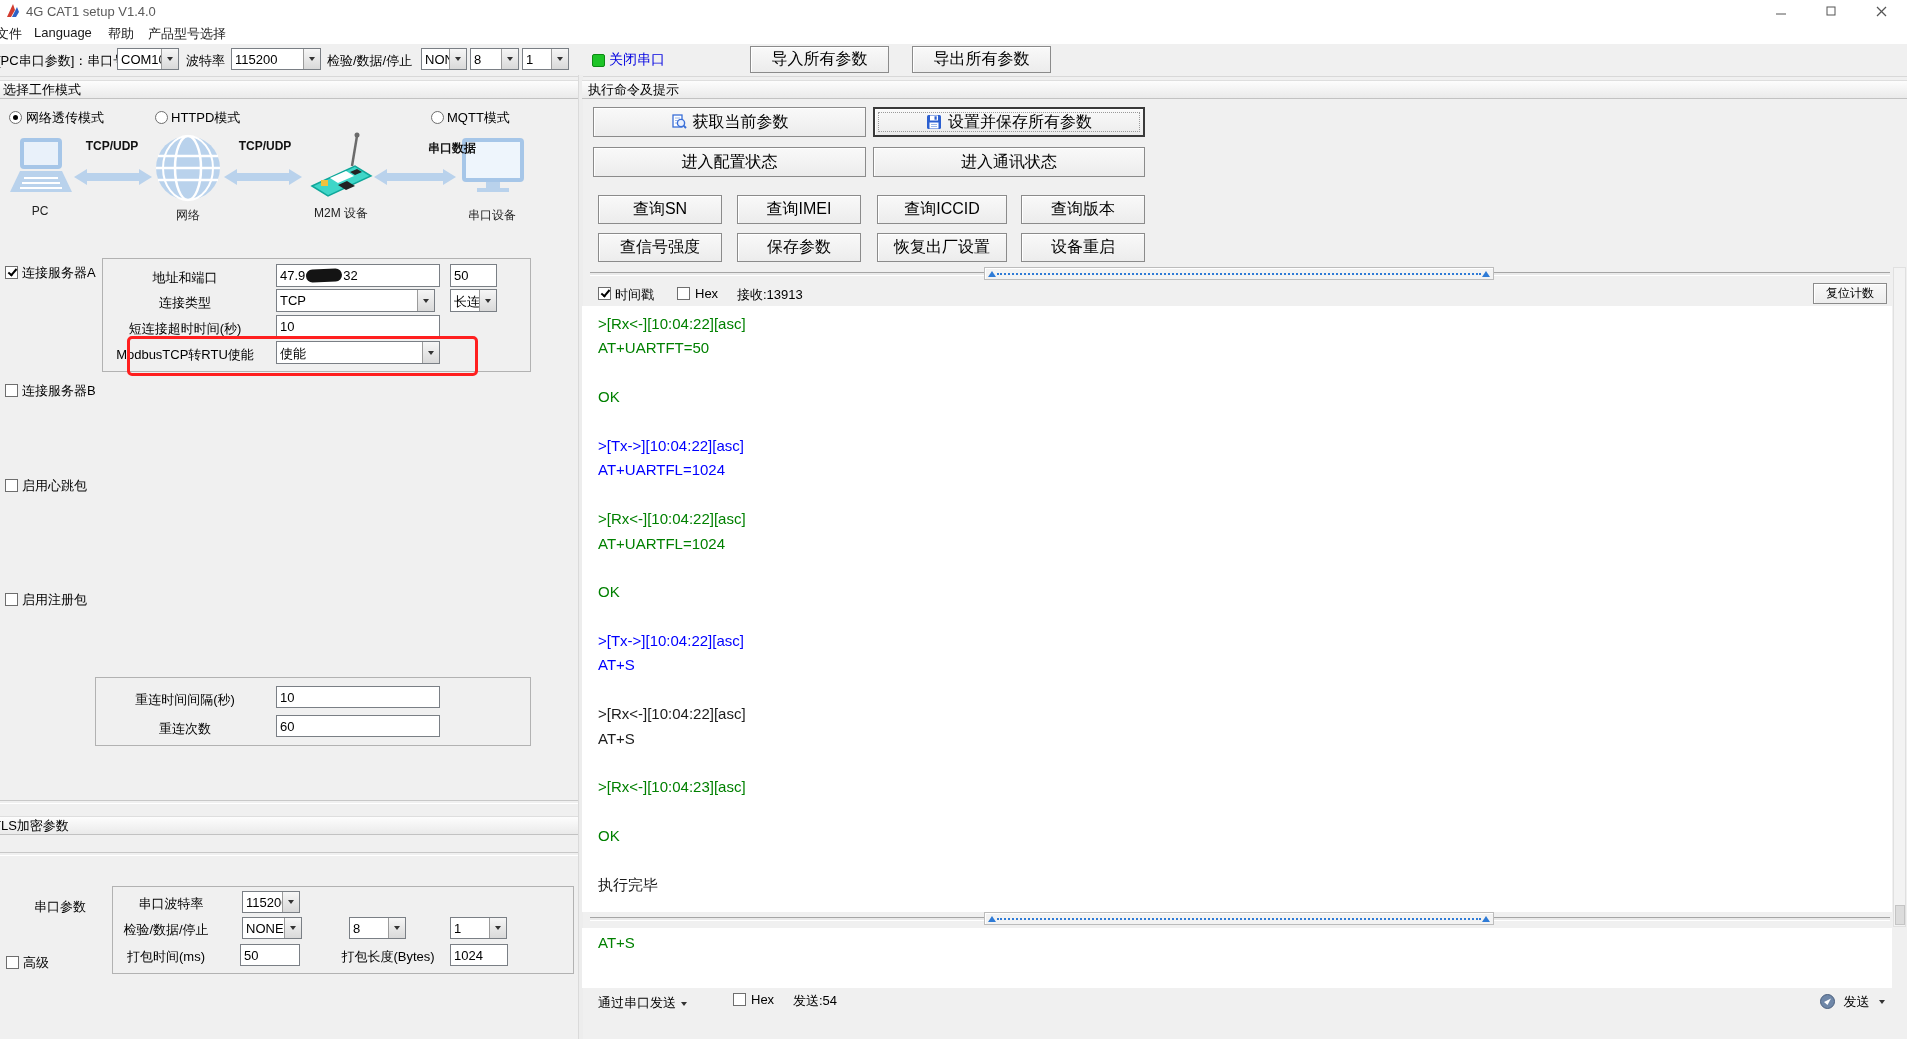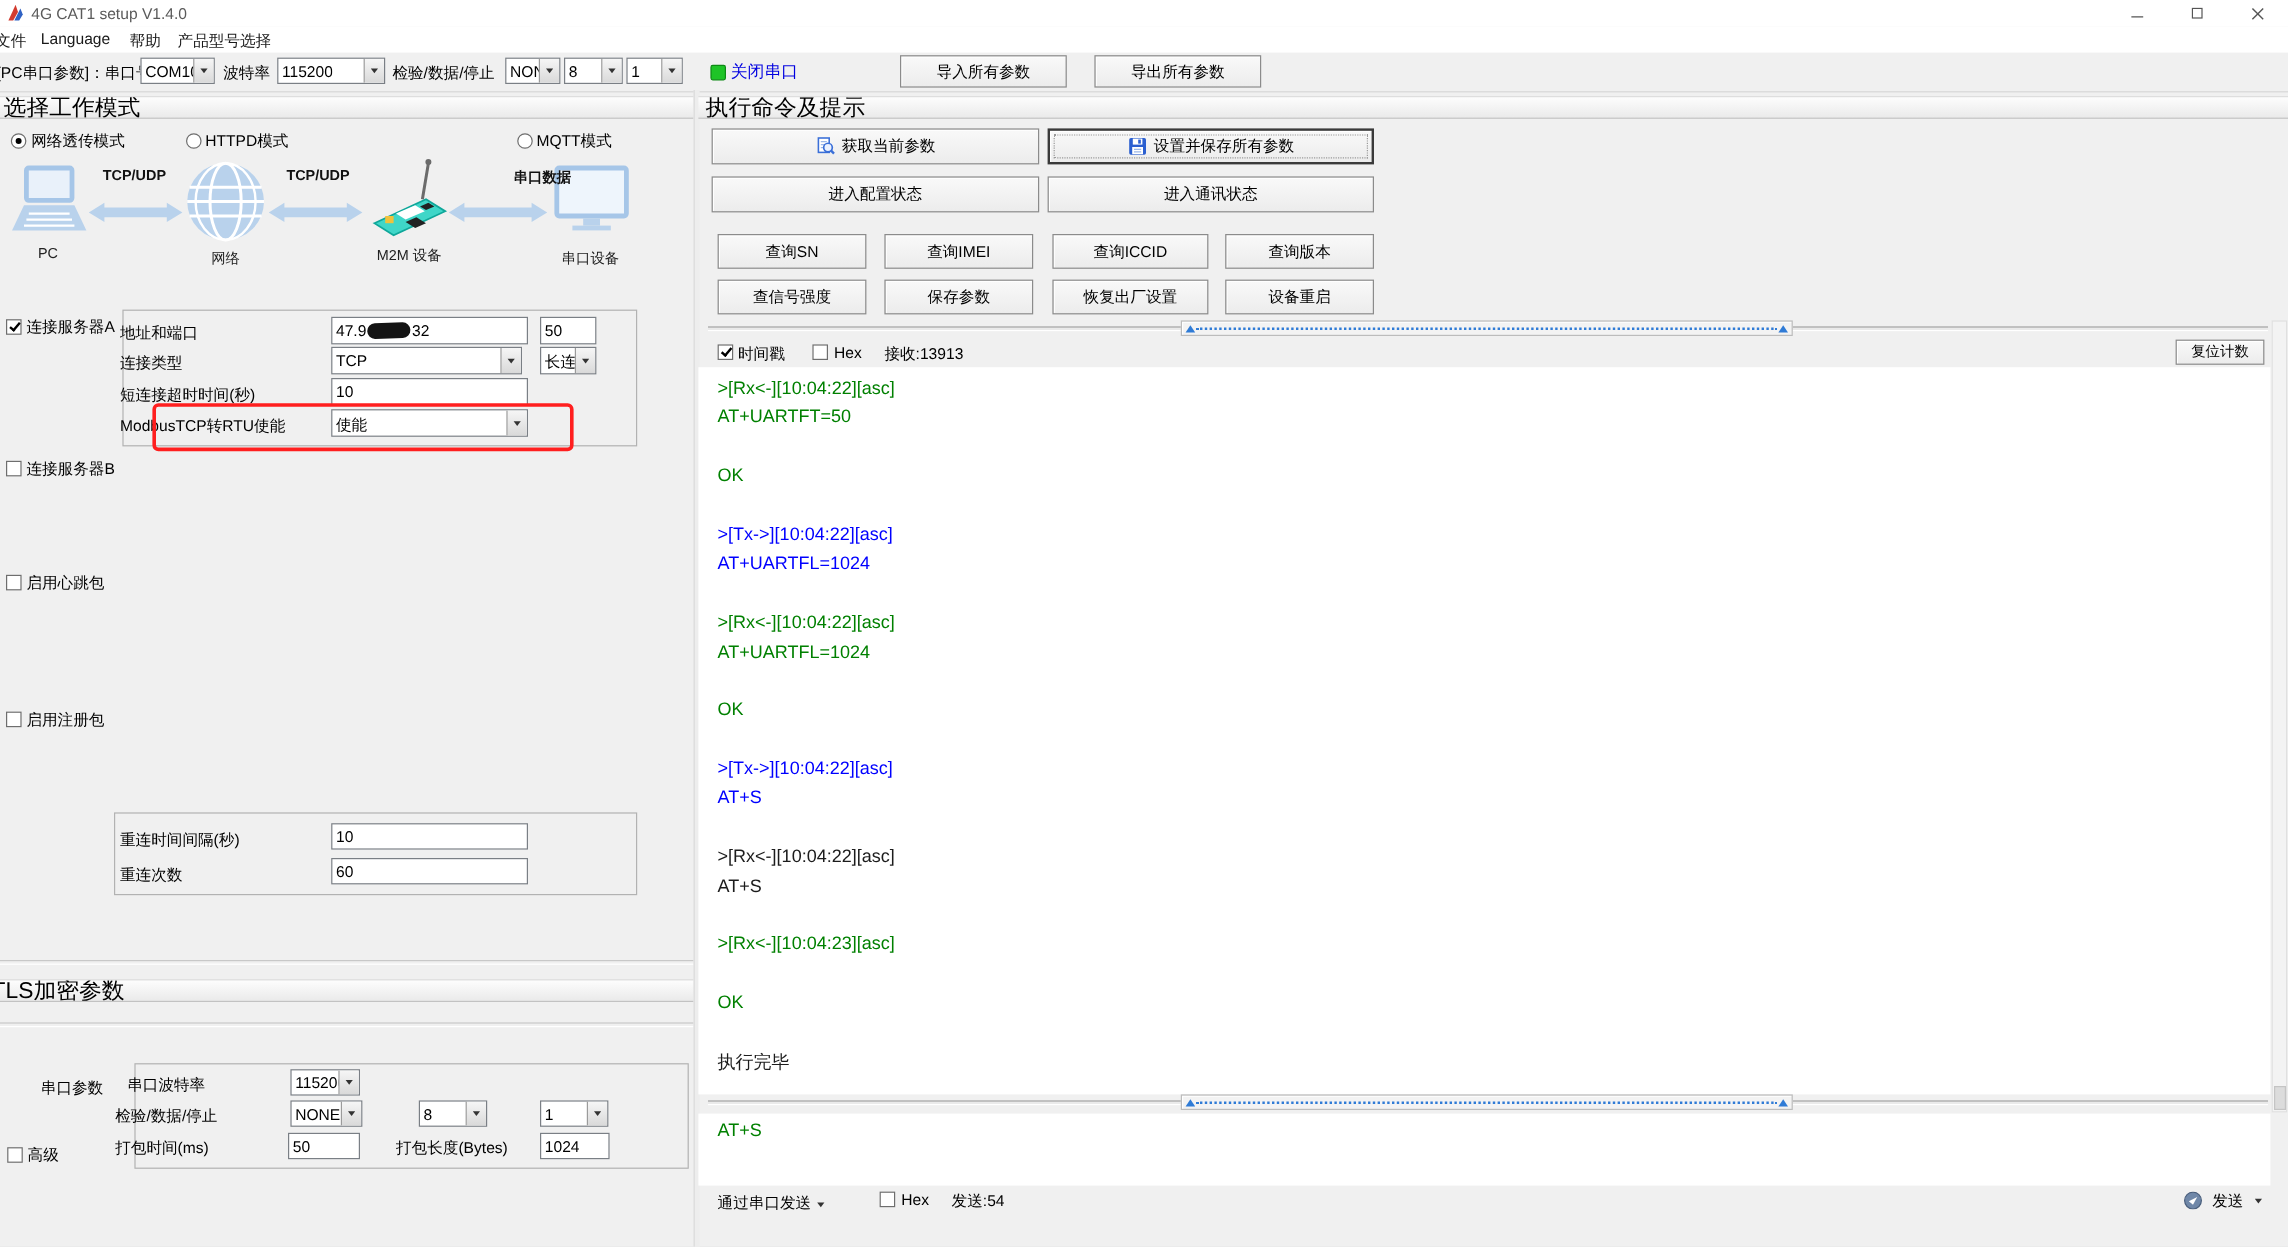--- a/index.html
+++ b/index.html
@@ -1,45 +1,45 @@
 <!DOCTYPE html>
 <html lang="zh"><head>
 <meta charset="utf-8">
 <style>
   html,body{margin:0;padding:0}
   body{font-family:"Liberation Sans","DejaVu Sans",sans-serif;background:#cfcfcf}
   #page{position:relative;width:1907px;height:1039px;background:#f0f0f0;overflow:hidden}
   .abs{position:absolute}
   .lbl{position:absolute;font-size:13px;color:#000;white-space:nowrap}
-  .lbl-r{text-align:left}
+  .lbl-r{text-align:center}
   
   .titlebar{position:absolute;left:0;top:0;width:1907px;height:22px;background:#ffffff}
   .title-text{position:absolute;left:26px;top:4px;font-size:13px;color:#5a5a5a;white-space:nowrap}
   .winbtn{position:absolute;top:0;width:50px;height:22px;display:flex;align-items:center;justify-content:center}
   .menubar{position:absolute;left:0;top:22px;width:1907px;height:22px;background:#ffffff;overflow:hidden}
   .menuitem{position:absolute;top:3px;font-size:13px;color:#1a1a1a;white-space:nowrap}
   
   .toolbar{position:absolute;left:0;top:44px;width:1907px;height:32px;background:#f0f0f0;border-bottom:1px solid #d8d8d8}
   
   .combo{position:absolute;background:#fff;border:1px solid #7a7f85;box-sizing:border-box;display:flex;align-items:stretch;justify-content:space-between;overflow:hidden}
   .combo-text{font-size:13px;padding:3px 0 0 3px;white-space:nowrap;overflow:hidden;color:#000}
   .combo-btn{width:16px;flex:0 0 16px;background:linear-gradient(#f6f6f6,#d9d9d9);border-left:1px solid #9b9b9b;display:flex;align-items:center;justify-content:center}
   .arr{width:0;height:0;border-left:3.5px solid transparent;border-right:3.5px solid transparent;border-top:4px solid #333}
   .field{position:absolute;background:#fff;border:1px solid #7a7f85;box-sizing:border-box;font-size:13px;color:#000;display:flex;align-items:center;padding-left:3px;white-space:nowrap;overflow:hidden}
   
-  .btn{position:absolute;background:linear-gradient(#f9f9f9,#ececec);border:1px solid #8b8b8b;box-shadow:inset 1px 1px 0 #ffffff;box-sizing:border-box;font-size:13px;color:#000;display:flex;align-items:center;justify-content:center;white-space:nowrap}
+  .btn{position:absolute;background:linear-gradient(#f9f9f9,#ececec);border:1px solid #8b8b8b;box-shadow:inset 1px 1px 0 #ffffff;box-sizing:border-box;font-size:16px;color:#000;display:flex;align-items:center;justify-content:center;white-space:nowrap}
   .btn-default{border:2px solid #3a3a3a}
   .focusrect{position:absolute;inset:3px;border:1px dotted #9a9a9a;pointer-events:none}
   
   .cb{position:absolute;width:13px;height:13px;background:#fff;border:1px solid #6e6e6e;box-sizing:border-box}
   .cb.checked::after{content:"";position:absolute;left:2px;top:2px;width:7px;height:3px;border-left:2px solid #000;border-bottom:2px solid #000;transform:rotate(-50deg)}
   .rad{position:absolute;width:13px;height:13px;background:#fff;border:1px solid #6e6e6e;border-radius:50%;box-sizing:border-box}
   .rad.sel::after{content:"";position:absolute;left:3px;top:3px;width:5px;height:5px;border-radius:50%;background:#000}
   
-  .phead{position:absolute;height:19px;background:linear-gradient(#fdfdfd,#eaeaea);border-top:1px solid #dedede;border-bottom:1px solid #c2c2c2;box-sizing:border-box;font-size:19px;color:#000;display:flex;align-items:center;overflow:hidden}
+  .phead{position:absolute;height:19px;background:linear-gradient(#fdfdfd,#eaeaea);border-top:1px solid #dedede;border-bottom:1px solid #c2c2c2;box-sizing:border-box;font-size:13px;color:#000;display:flex;align-items:center;overflow:hidden}
   .groove{position:absolute;height:2px;border-top:1px solid #c8c8c8;border-bottom:1px solid #ffffff}
   .groupbox{position:absolute;border:1px solid #b2b2b2;box-sizing:border-box}
   .redbox{position:absolute;border:3px solid #ff1f1f;border-radius:5px;pointer-events:none}
   
   .logarea{position:absolute;background:#ffffff}
   .logline{height:24.4px;font-size:15px;white-space:pre;padding-left:16px}
   .c-green{color:#008000}.c-blue{color:#0000ff}.c-black{color:#1c1c1c}
   
   .hslider{position:absolute;height:14px}
   .hs-track{position:absolute;left:0;right:0;top:5px;height:2px;background:#eaeaea;border-top:1px solid #a5a5a5;border-bottom:1px solid #ffffff}

